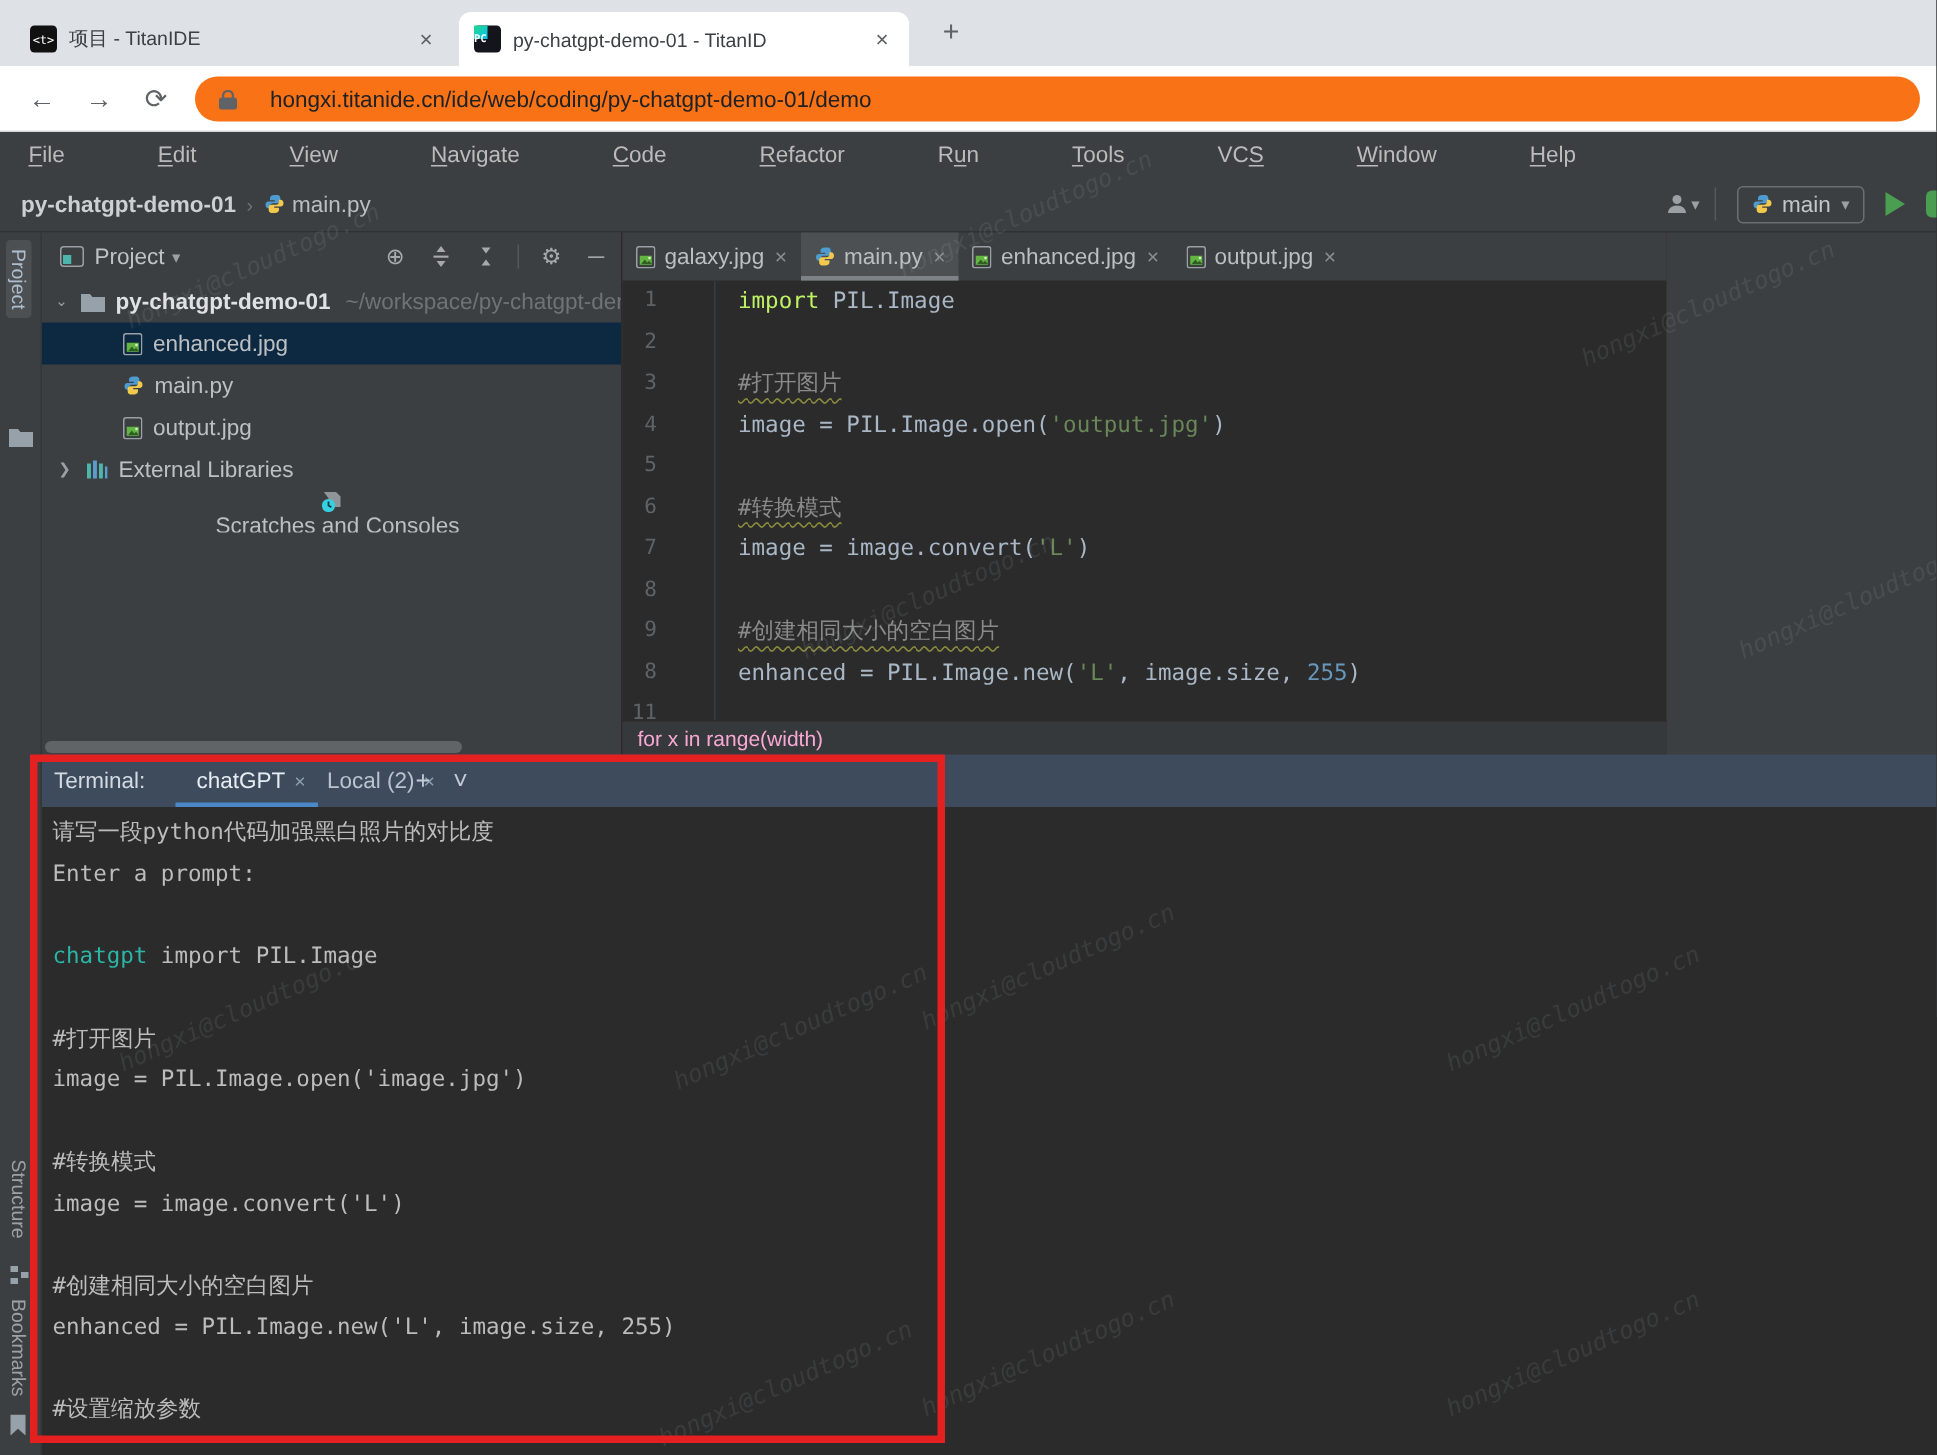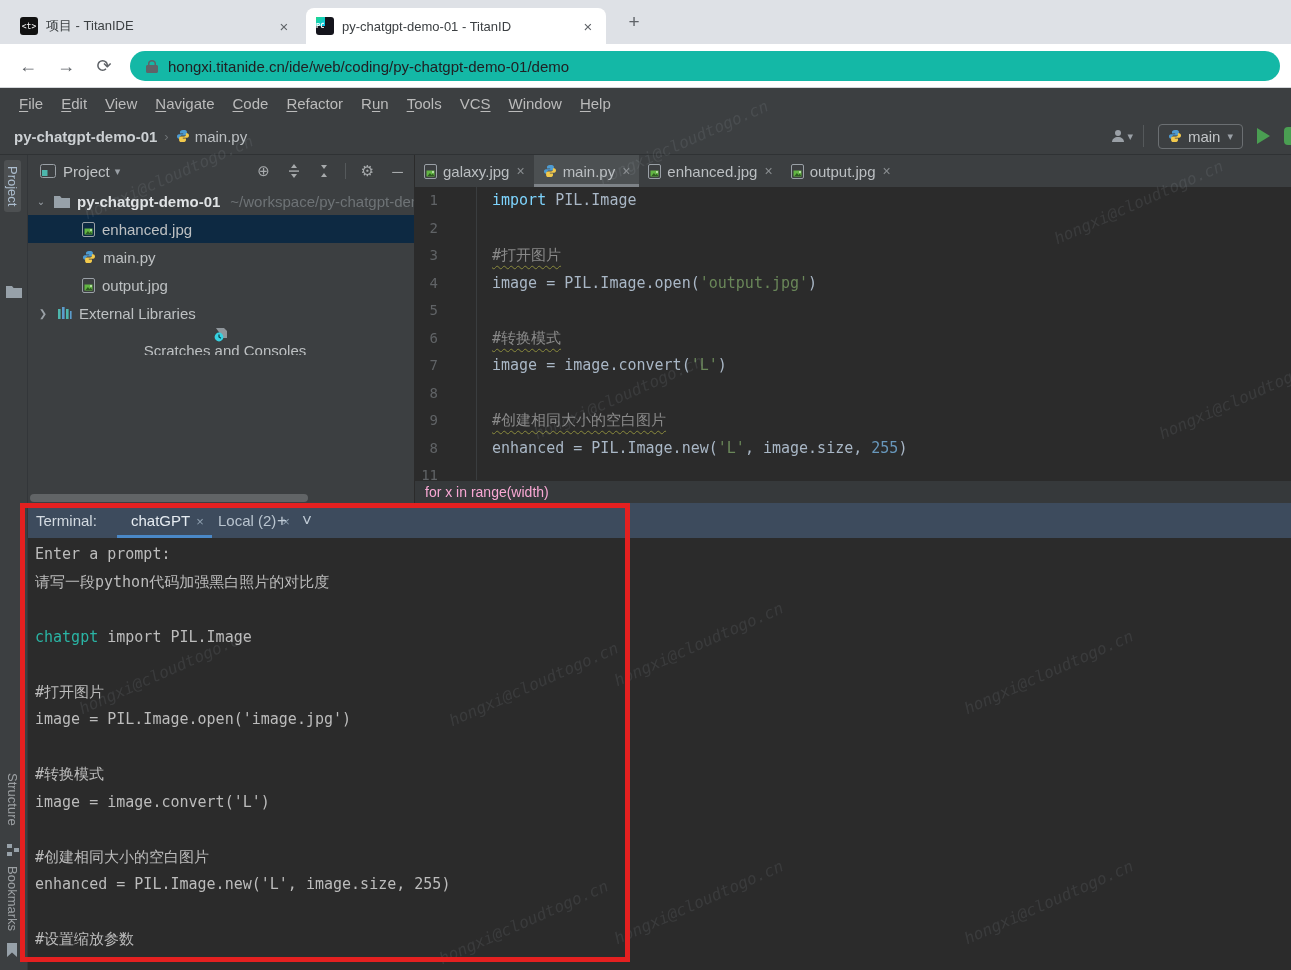--- a/index.html
+++ b/index.html
@@ -13,26 +13,26 @@
   .btab .title { flex:1; overflow:hidden; white-space:nowrap; margin:0 8px; }
   .btab .bclose { color:#5f6368; font-size:15px; width:16px; text-align:center; }
   .favicon { width:18px; height:18px; border-radius:3px; flex:none; position:relative; }
   .fav-titanide { background:#111; color:#fff; font-family:"DejaVu Sans Mono",monospace; font-size:8px; display:flex; align-items:center; justify-content:center; }
   .fav-pycharm { background:#14141c; color:#fff; font-family:"DejaVu Sans Mono",monospace; font-size:7px; display:flex; align-items:center; justify-content:flex-start; }
   .fav-pycharm::before { content:""; position:absolute; left:0; top:0; width:9px; height:9px; background:linear-gradient(135deg,#21d789,#07c3f2); }
   .fav-pycharm span { position:relative; font-weight:bold; }
   .newtab { position:absolute; left:620px; top:12px; width:28px; height:22px; color:#5f6368; font-size:19px; text-align:center; line-height:20px; }
   .browser-toolbar { position:absolute; left:0; top:44px; width:1291px; height:44px; background:#ffffff; border-bottom:1px solid #d4d7da; }
   .navbtn { position:absolute; top:10px; width:26px; height:26px; color:#5f6368; font-size:18px; text-align:center; line-height:25px; }
-  .omnibox { position:absolute; left:130px; top:7px; width:1150px; height:30px; background:#14b8a6; border-radius:15px; display:flex; align-items:center; padding:0 16px; }
+  .omnibox { position:absolute; left:130px; top:7px; width:1150px; height:30px; background:#f97316; border-radius:15px; display:flex; align-items:center; padding:0 16px;gap:12px; }
   .omnibox .url { font-size:15px; color:#202124; margin-left:10px; white-space:nowrap; }
 
   
   .ide { position:absolute; left:0; top:88px; width:1291px; height:882px; background:#3c3f41; color:#bbbbbb; font-size:15px; }
-  .menubar { position:absolute; left:0; top:0; width:100%; height:30px; display:flex; align-items:center; padding-left:10px; }
+  .menubar { position:absolute; left:0; top:0; width:100%; height:30px; display:flex; align-items:center; padding-left:10px;gap:44px; }
   .menubar .mi { padding:0 9px; color:#bbbbbb; }
   .mn { text-decoration:underline; text-underline-offset:2px; }
   .idetoolbar { position:absolute; left:0; top:30px; width:100%; height:37px; border-bottom:1px solid #2f3234; }
   .crumbs { position:absolute; left:14px; top:0; height:36px; display:flex; align-items:center; }
   .crumbs .proj { font-weight:bold; color:#ccd0d3; }
   .crumbs .sep { color:#6f7375; margin:0 7px; font-size:13px; }
   .crumbs .file { color:#bbbfc2; margin-left:5px; }
   .tb-right { position:absolute; right:0; top:0; height:36px; display:flex; align-items:center; }
   .personwrap { display:flex; align-items:center; margin-right:10px; color:#9aa0a6; }
   .vsep { width:1px; height:22px; background:#55595b; margin-right:14px; }
@@ -59,33 +59,33 @@
   .tree { position:absolute; left:0; top:32px; width:100%; }
   .trow { height:28px; display:flex; align-items:center; white-space:nowrap; overflow:hidden; color:#bdc0c2; }
   .trow.sel { background:#0d2942; }
   .trow .chev { width:14px; text-align:center; color:#9aa0a6; font-size:10px; flex:none; }
   .trow .ic { flex:none; margin-right:7px; display:flex; }
   .rootname { font-weight:bold; color:#dfe2e4; }
   .rootpath { color:#6e7376; margin-left:10px; }
   .hscroll { position:absolute; left:2px; top:339px; width:278px; height:8px; background:#616466; border-radius:4px; }
 
   
-  .editor { position:absolute; left:415px; top:67px; width:876px; height:348px; background:#2b2b2b; }
+  .editor { position:absolute; left:415px; top:67px; width:696px; height:348px; background:#2b2b2b; }
   .etabs { position:absolute; left:0; top:0; width:100%; height:32px; background:#3c3f41; display:flex; }
   .etab { display:flex; align-items:center; padding:0 9px; position:relative; color:#bbbfc2; }
   .etab.active { background:#4c5052; }
   .etab.active::after { content:""; position:absolute; left:0; bottom:0; width:100%; height:3px; background:#7d8287; }
   .etab .t { margin:0 7px 0 6px; }
   .etab .x { color:#8a8e91; font-size:14px; }
   .codewrap { position:absolute; left:0; top:32px; width:100%; height:293px; overflow:hidden; font-family:"DejaVu Sans Mono","Liberation Mono",monospace; font-size:15px; }
   .gutter { position:absolute; left:0; top:0; width:62px; height:100%; border-right:1px solid #3a3d3f; }
   .gutter .ln { height:27.5px; line-height:27.5px; text-align:right; padding-right:38px; color:#606366; font-size:14px; }
   .codelines { position:absolute; left:77px; top:0; }
   .cl { height:27.5px; line-height:27.5px; white-space:pre; color:#a9b7c6; }
-  .kw { color:#7dd3fc; }
+  .kw { color:#bef264; }
   .str { color:#6a8759; }
   .num { color:#6897bb; }
   .cm { color:#8a8a8a; }
   .wavy { text-decoration:underline wavy #8a8a3c; text-decoration-thickness:1px; text-underline-offset:5px; }
   .ctxbar { position:absolute; left:0; top:325px; width:100%; height:23px; background:#36393b; border-top:1px solid #2b2b2b; color:#f9a8d4; font-size:14px; line-height:22px; padding-left:10px; }
 
   
   .termheader { position:absolute; left:28px; top:415px; width:1263px; height:35px; background:#3d4b5d; }
   .th-label { position:absolute; left:8px; top:0; line-height:35px; color:#d3dae1; }
   .ttab { position:absolute; top:0; height:35px; line-height:35px; color:#b9c4cf; }
@@ -391,22 +391,22 @@
     <div class="ctxbar">for x in range(width)</div>
   </div>
 
   <div class="termheader">
     <span class="th-label">Terminal:</span>
     <span id="ttabs"><span class="ttab active" style="left: 103px;"><span class="tx">chatGPT</span><span class="x">×</span></span><span class="ttab" style="left: 190px;"><span class="tx">Local (2)</span><span class="x">×</span></span></span>
     <span class="th-plus" style="left:249px">+</span>
     <span class="th-chev" style="left:274px">˅</span>
   </div>
   <div class="termbody" id="termbody">
+      <div class="tl"><span>请写一段python代码加强黑白照片的对比度</span></div>
       <div class="tl"><span>Enter a prompt:</span></div>
-      <div class="tl"><span>请写一段python代码加强黑白照片的对比度</span></div>
       <div class="tl">&nbsp;</div>
       <div class="tl"><span class="teal">chatgpt</span><span> import PIL.Image</span></div>
       <div class="tl">&nbsp;</div>
       <div class="tl"><span>#打开图片</span></div>
       <div class="tl"><span>image = PIL.Image.open('image.jpg')</span></div>
       <div class="tl">&nbsp;</div>
       <div class="tl"><span>#转换模式</span></div>
       <div class="tl"><span>image = image.convert('L')</span></div>
       <div class="tl">&nbsp;</div>
       <div class="tl"><span>#创建相同大小的空白图片</span></div>

